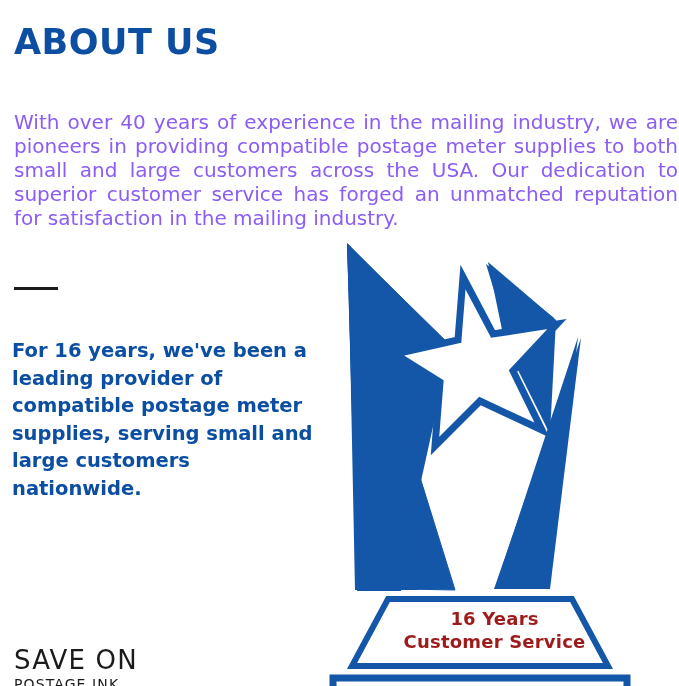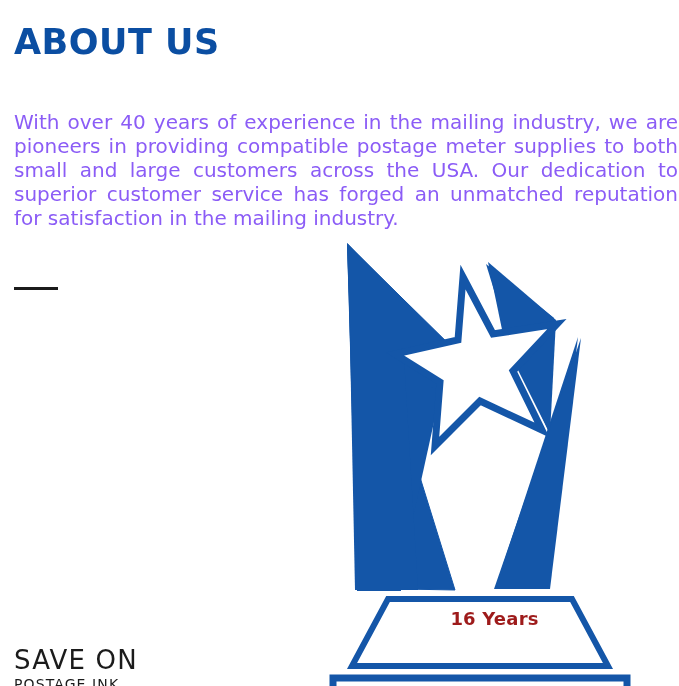--- a/index.html
+++ b/index.html
@@ -105,20 +105,21 @@
 <body>
 
 <div class="page">
 
   <div class="heading">ABOUT US</div>
 
   <div class="body-copy">With over 40 years of experience in the mailing industry, we are pioneers in providing compatible postage meter supplies to both small and large customers across the USA. Our dedication to superior customer service has forged an unmatched reputation for satisfaction in the mailing industry.</div>
 
   <div class="divider"></div>
 
+  <div class="pullquote">For 16 years, we've been a leading provider of compatible postage meter supplies, serving small and large customers nationwide.</div>
 
   <div class="trophy">
     <svg width="379" height="476" viewBox="0 0 379 476" xmlns="http://www.w3.org/2000/svg">
 
       <path d="M48 11 L155 116 L120 150 L93 122 L104 355 L155 356 L48 11 Z" fill="#1456a8" stroke="#1456a8" stroke-width="1"></path>
       <path d="M48 11 L95 340 L100 356 L62 356 Z" fill="#1456a8"></path>
 
       <path d="M47 10 L152 118 L130 146 L98 118 L103 356 L58 356 Z" fill="#1456a8"></path>
 
       <path d="M47 9 L153 117 L129 145 L97 116 L101 357 L57 357 Z" fill="#1456a8"></path>
@@ -135,20 +136,21 @@
       <path d="M163 43 L193 100 L257 90 L213 137 L242 196 L180 167 L135 212 L140 148 L95 120 L158 106 Z" fill="#ffffff" stroke="#1456a8" stroke-width="7" stroke-linejoin="miter"></path>
 
       <path d="M88 365 L272 365 L308 432 L52 432 Z" fill="#ffffff" stroke="#1456a8" stroke-width="6"></path>
 
       <path d="M33 444 L327 444 L327 474 L33 474 Z" fill="#ffffff" stroke="#1456a8" stroke-width="7"></path>
     </svg>
   </div>
 
   <div class="plaque-text">
     <div>16 Years</div>
+    <div>Customer Service</div>
   </div>
 
   <div class="logo">
     <div class="logo-main">SAVE ON</div>
     <div class="logo-sub">POSTAGE INK</div>
   </div>
 
 </div>
 
 </body></html>

